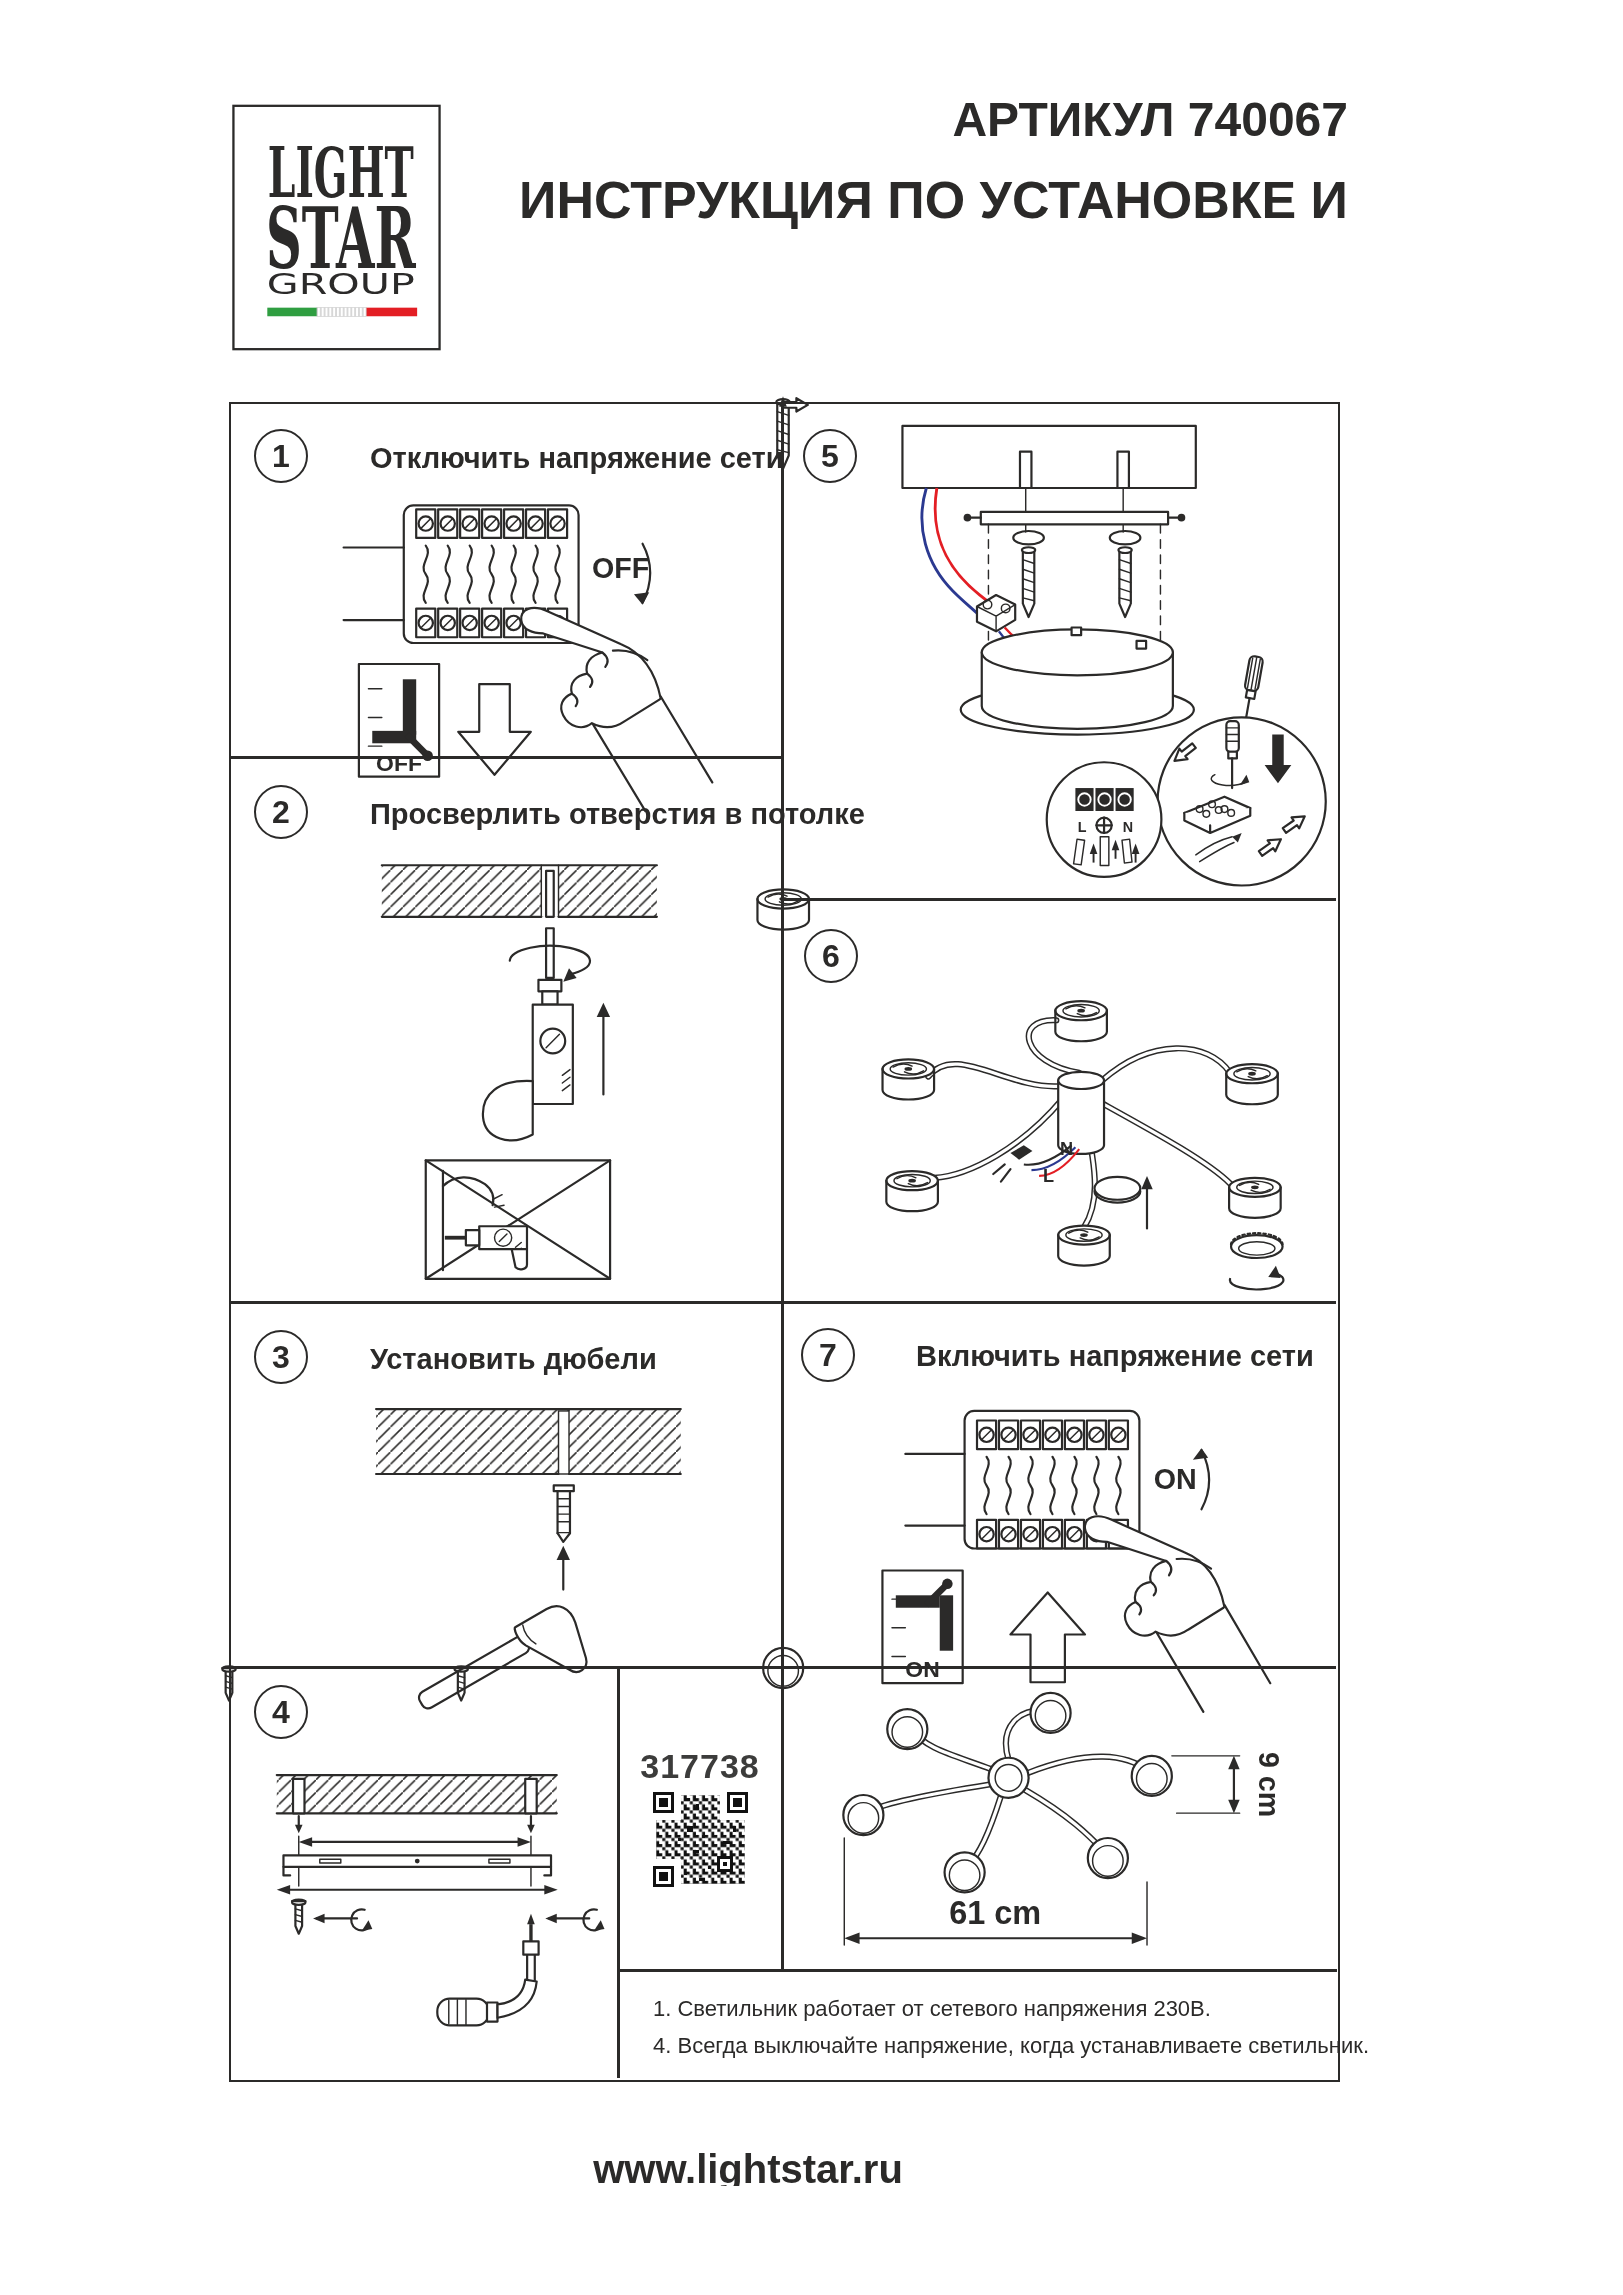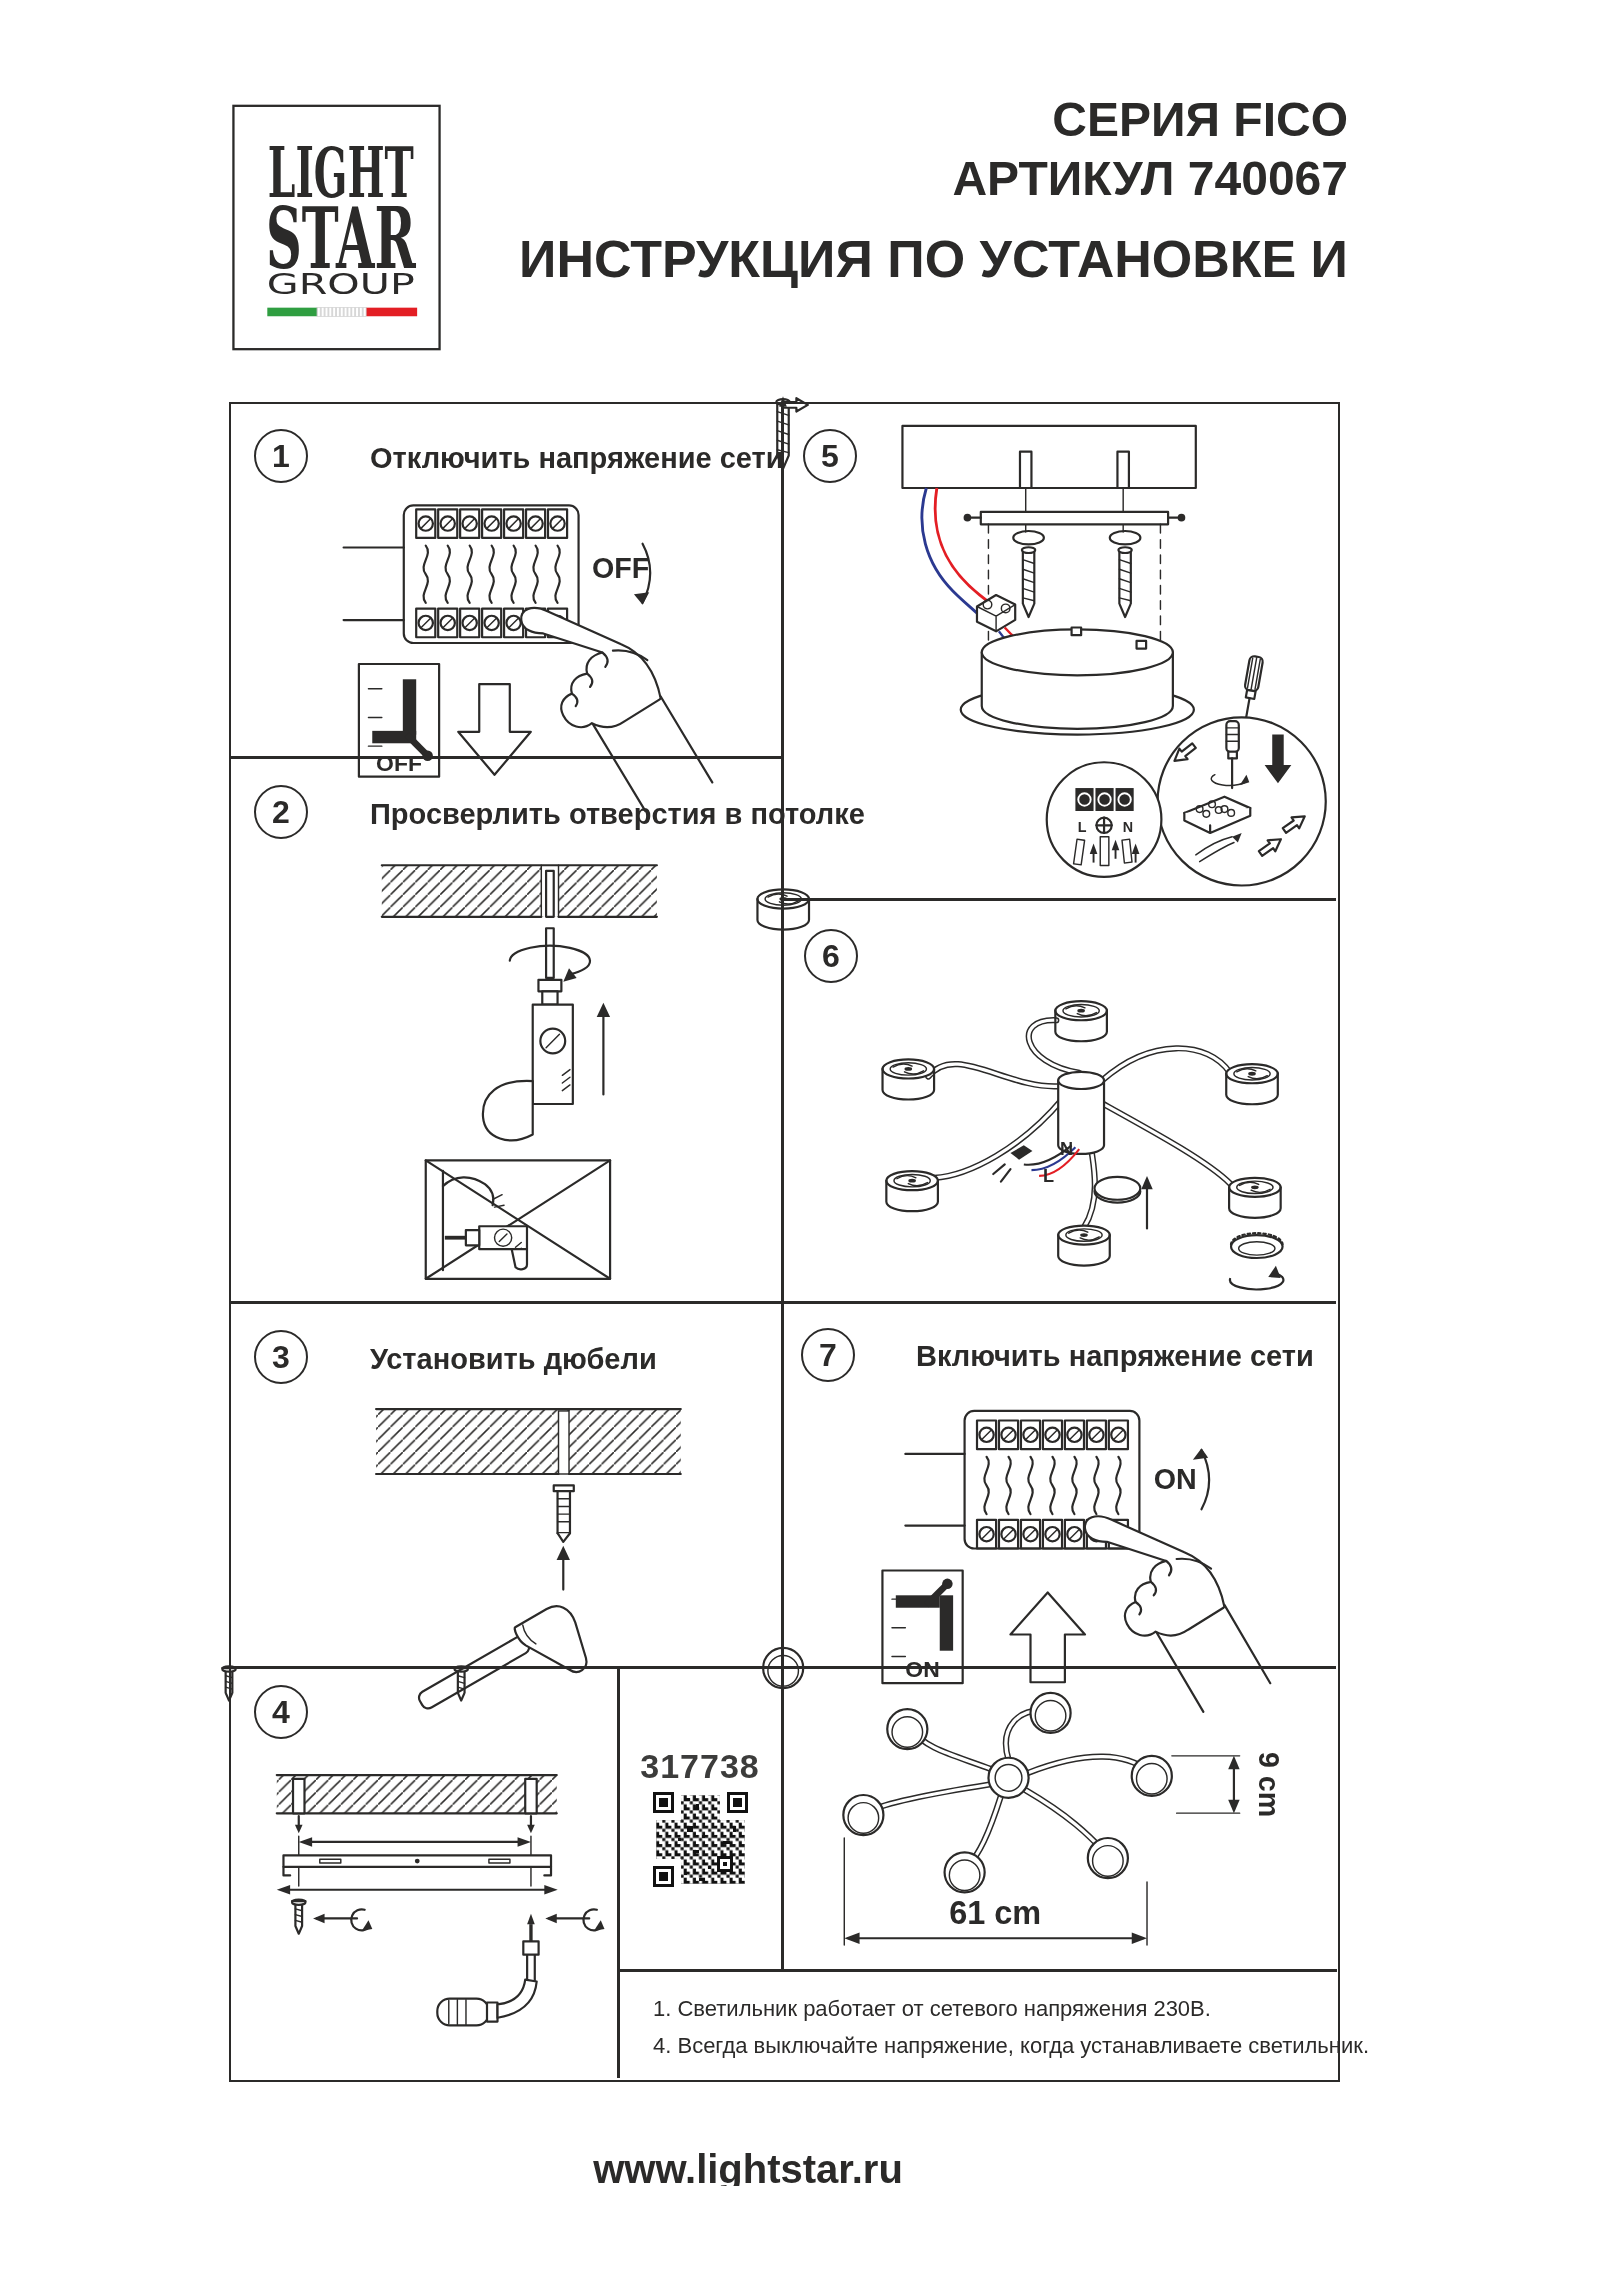--- a/index.html
+++ b/index.html
@@ -75,21 +75,20 @@
     <text x="114" y="171" text-anchor="middle" textLength="157" lengthAdjust="spacingAndGlyphs" font-family="DejaVu Serif, serif" font-weight="bold" font-size="88" fill="#2b2a29">STAR</text>
     <text x="114" y="199" text-anchor="middle" textLength="155" lengthAdjust="spacingAndGlyphs" font-family="DejaVu Sans, sans-serif" font-size="30" fill="#2b2a29">GROUP</text>
     <g>
       <rect x="37" y="213" width="52" height="9" fill="#2f9e41"></rect>
       <rect x="89" y="213" width="52" height="9" fill="url(#flagw)" stroke="#bbb" stroke-width="0.5"></rect>
       <rect x="141" y="213" width="53" height="9" fill="#e31e24"></rect>
     </g>
   </svg>
 
   <div id="hdr">
-    <div class="h1">СЕРИЯ FICO</div>
     <div class="h1">АРТИКУЛ 740067</div>
     <div class="h2">ИНСТРУКЦИЯ ПО УСТАНОВКЕ И</div>
   </div>
 
   <div class="outer" style="left:229px;top:402px;width:1107px;height:1676px;"></div>
   <div class="rule" style="left:781px;top:402px;width:2.9px;height:1570px;"></div>
   <div class="rule" style="left:617px;top:1668px;width:2.9px;height:410px;"></div>
   <div class="rule" style="left:229px;top:756px;width:553px;height:2.9px;"></div>
   <div class="rule" style="left:229px;top:1301px;width:1107px;height:2.9px;"></div>
   <div class="rule" style="left:229px;top:1666px;width:1107px;height:2.9px;"></div>

